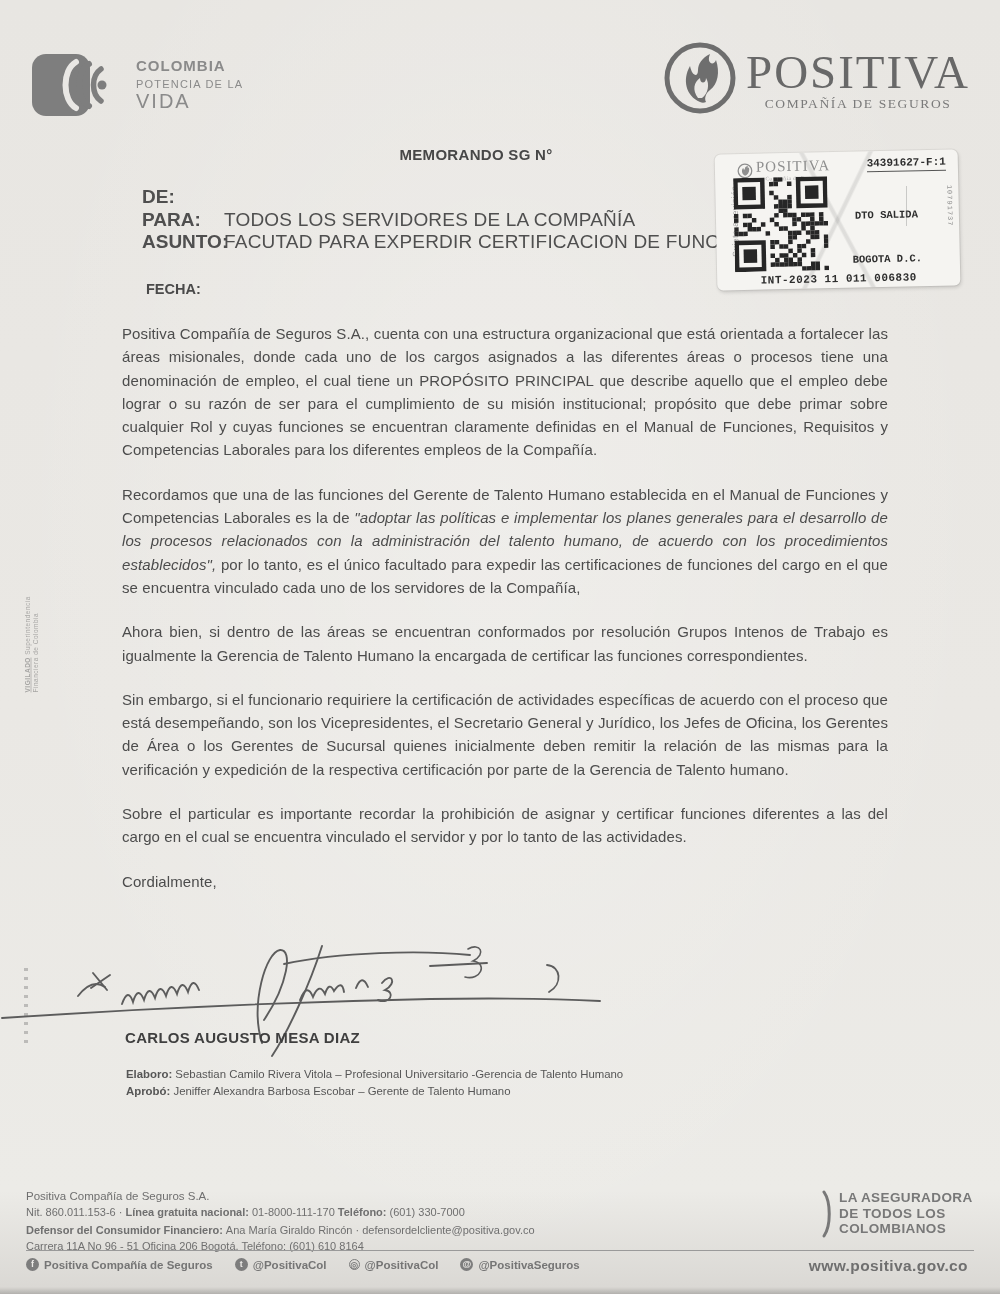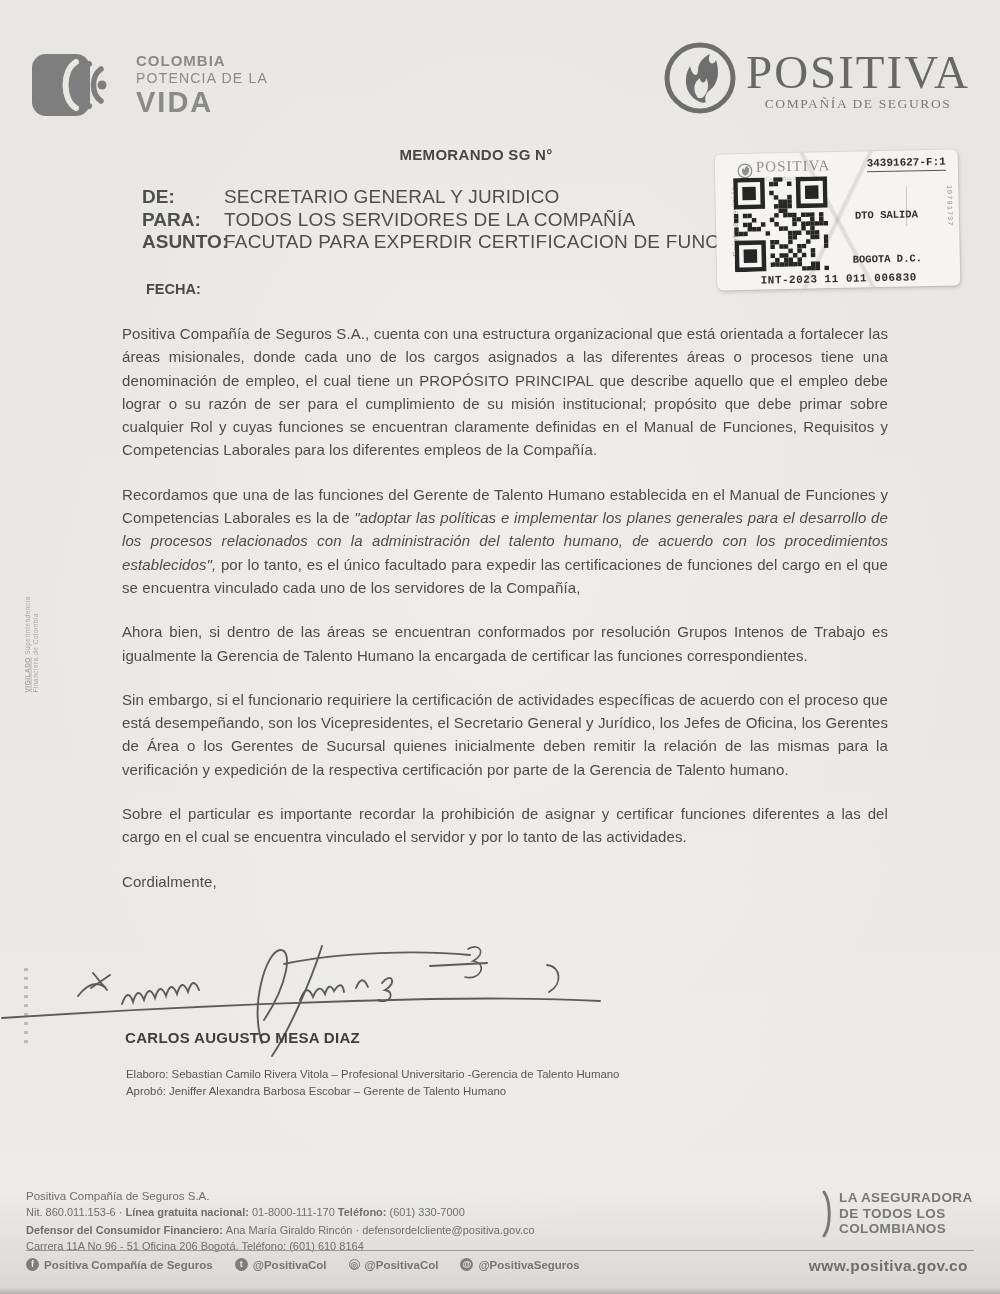--- a/index.html
+++ b/index.html
@@ -12,22 +12,22 @@
       radial-gradient(ellipse at 50% 40%, rgba(255,255,255,.25), rgba(0,0,0,0) 70%),
       linear-gradient(180deg, #e8e6e2 0%, #eae8e4 55%, #ecebe7 92%, #d9d7d3 100%);
     color:#4a4a4a;
   }
 
   
   .col-logo { position:absolute; left:32px; top:52px; display:flex; align-items:center; gap:12px; }
   .col-logo svg { display:block; }
   .col-logo .txt { color:#8a8a8a; line-height:1.05; }
   .col-logo .l1 { font-size:15px; font-weight:bold; letter-spacing:1px; }
-  .col-logo .l2 { font-size:14px; letter-spacing:1.2px; margin-top:2px; }
-  .col-logo .l3 { font-size:29px; font-weight:bold; letter-spacing:2px; }
+  .col-logo .l2 { font-size:11px; letter-spacing:1.2px; margin-top:2px; }
+  .col-logo .l3 { font-size:20px; font-weight:normal; letter-spacing:2px; }
 
   .pos-logo { position:absolute; left:662px; top:40px; display:flex; align-items:center; gap:8px; }
   .pos-logo .word { font-family:"Liberation Serif", serif; color:#6e6e6e; line-height:1; }
   .pos-logo .big { font-size:47px; letter-spacing:2px; color:#686868; }
   .pos-logo .sub { font-family:"Liberation Serif", serif; font-size:13.5px; letter-spacing:1.6px; color:#7a7a7a; text-align:center; margin-top:1px; }
 
   
   .memo-title { position:absolute; left:0; top:146px; width:952px; text-align:center;
     font-weight:bold; font-size:15px; color:#474747; letter-spacing:.3px; }
 
@@ -65,21 +65,21 @@
   .bodytext { position:absolute; left:122px; top:322px; width:766px;
     font-size:15px; line-height:23.3px; text-align:justify; color:#4c4c4c; letter-spacing:.1px; }
   .bodytext p { margin-bottom:21px; }
   .bodytext .it { font-style:italic; }
 
   
   .sig { position:absolute; left:0; top:942px; width:620px; height:120px; }
   .signer { position:absolute; left:125px; top:1029px; font-weight:bold; font-size:15px; color:#3f3f3f; letter-spacing:.3px; }
 
   .credits { position:absolute; left:126px; top:1066px; font-size:11.4px; line-height:16.5px; color:#565656; }
-  .credits b { font-weight:normal; }
+  .credits b { font-weight:bold; }
   .credits .ind { padding-left:34px; }
 
   
   .footer-left { position:absolute; left:26px; top:1189px; font-size:11px; line-height:15.5px; color:#6f6f6f; }
   .footer-left .b { font-weight:bold; }
   .footer-left .l1 { font-weight:normal; font-size:11.5px; }
   .footer-left .l3 { margin-top:3px; }
 
   .tagline { position:absolute; left:822px; top:1190px; display:flex; gap:7px; color:#787878; }
   .tagline .chev svg { display:block; }
@@ -140,21 +140,20 @@
       <span class="big">POSITIVA</span>
       <div class="sub">COMPAÑÍA DE SEGUROS</div>
     </span>
   </div>
 
   <div class="memo-title">MEMORANDO SG N°</div>
 
   <div class="fields">
     <div class="row">
       <span class="lab">DE:</span>
-      <span class="val">SECRETARIO GENERAL Y JURIDICO</span>
     </div>
     <div class="row">
       <span class="lab">PARA:</span>
       <span class="val">TODOS LOS SERVIDORES DE LA COMPAÑÍA</span>
     </div>
     <div class="row">
       <span class="lab">ASUNTO:</span>
       <span class="val">FACUTAD PARA EXPERDIR CERTIFICACION DE FUNCIONES</span>
     </div>
   </div>

